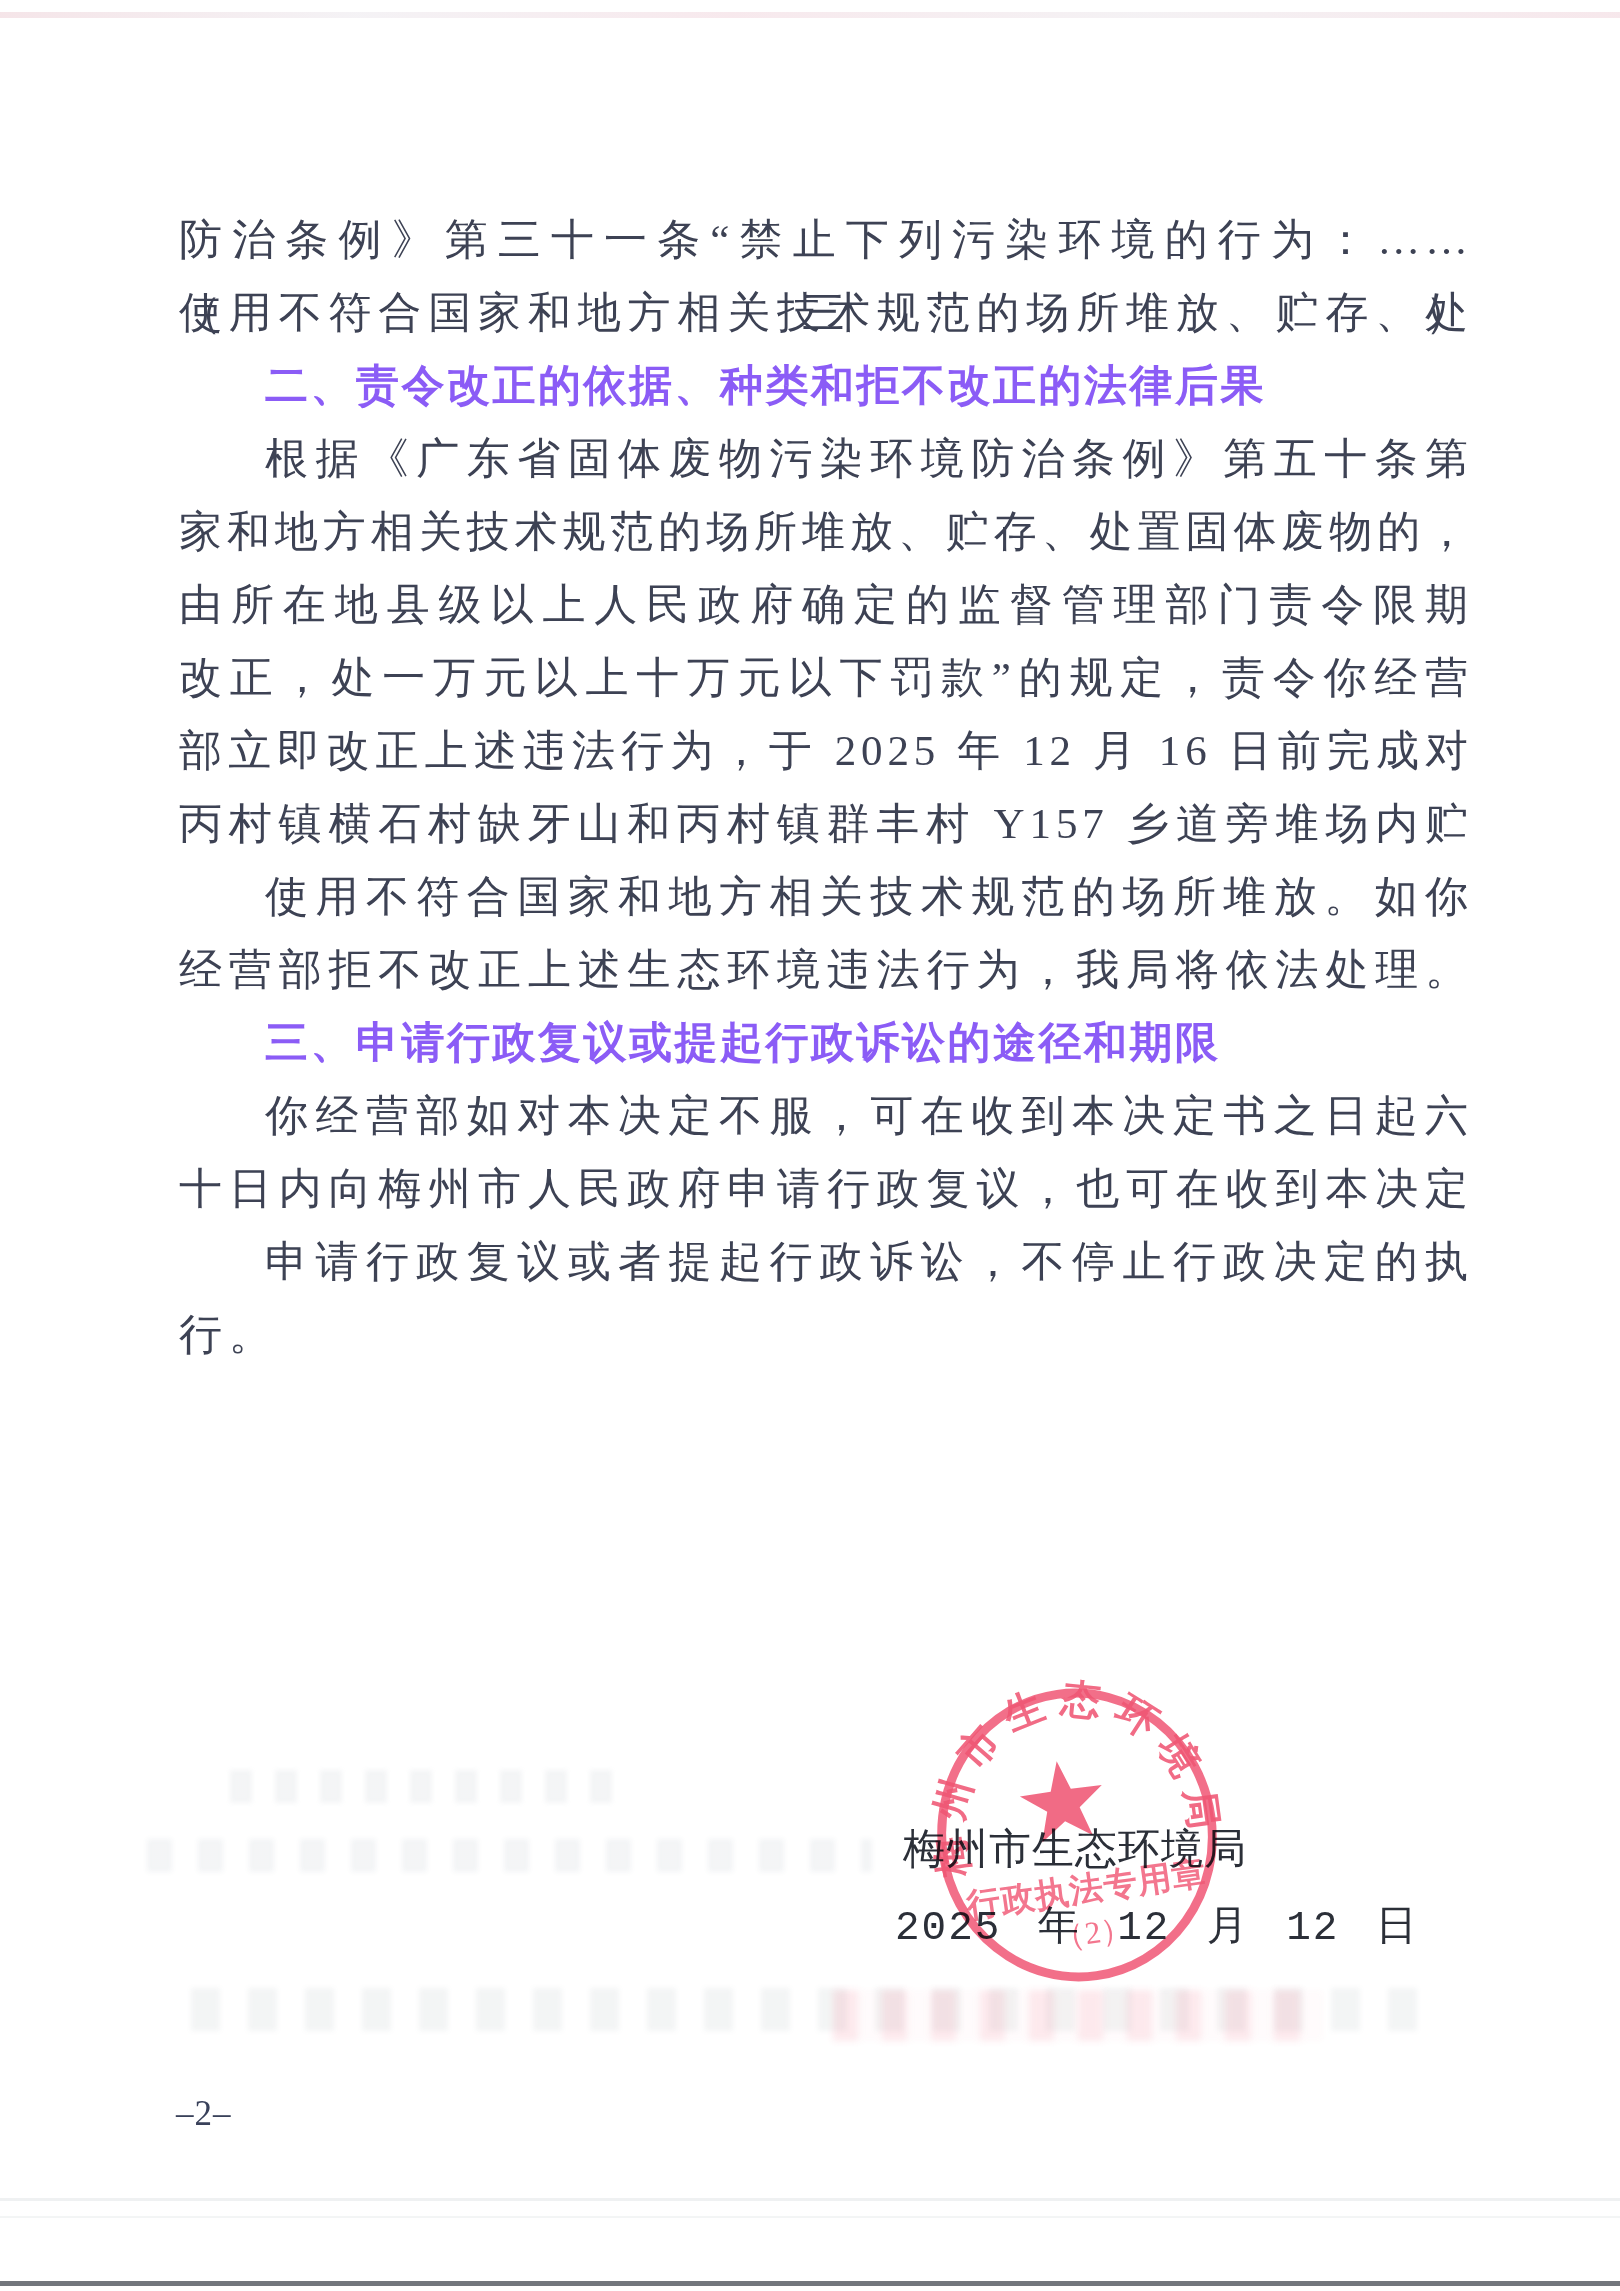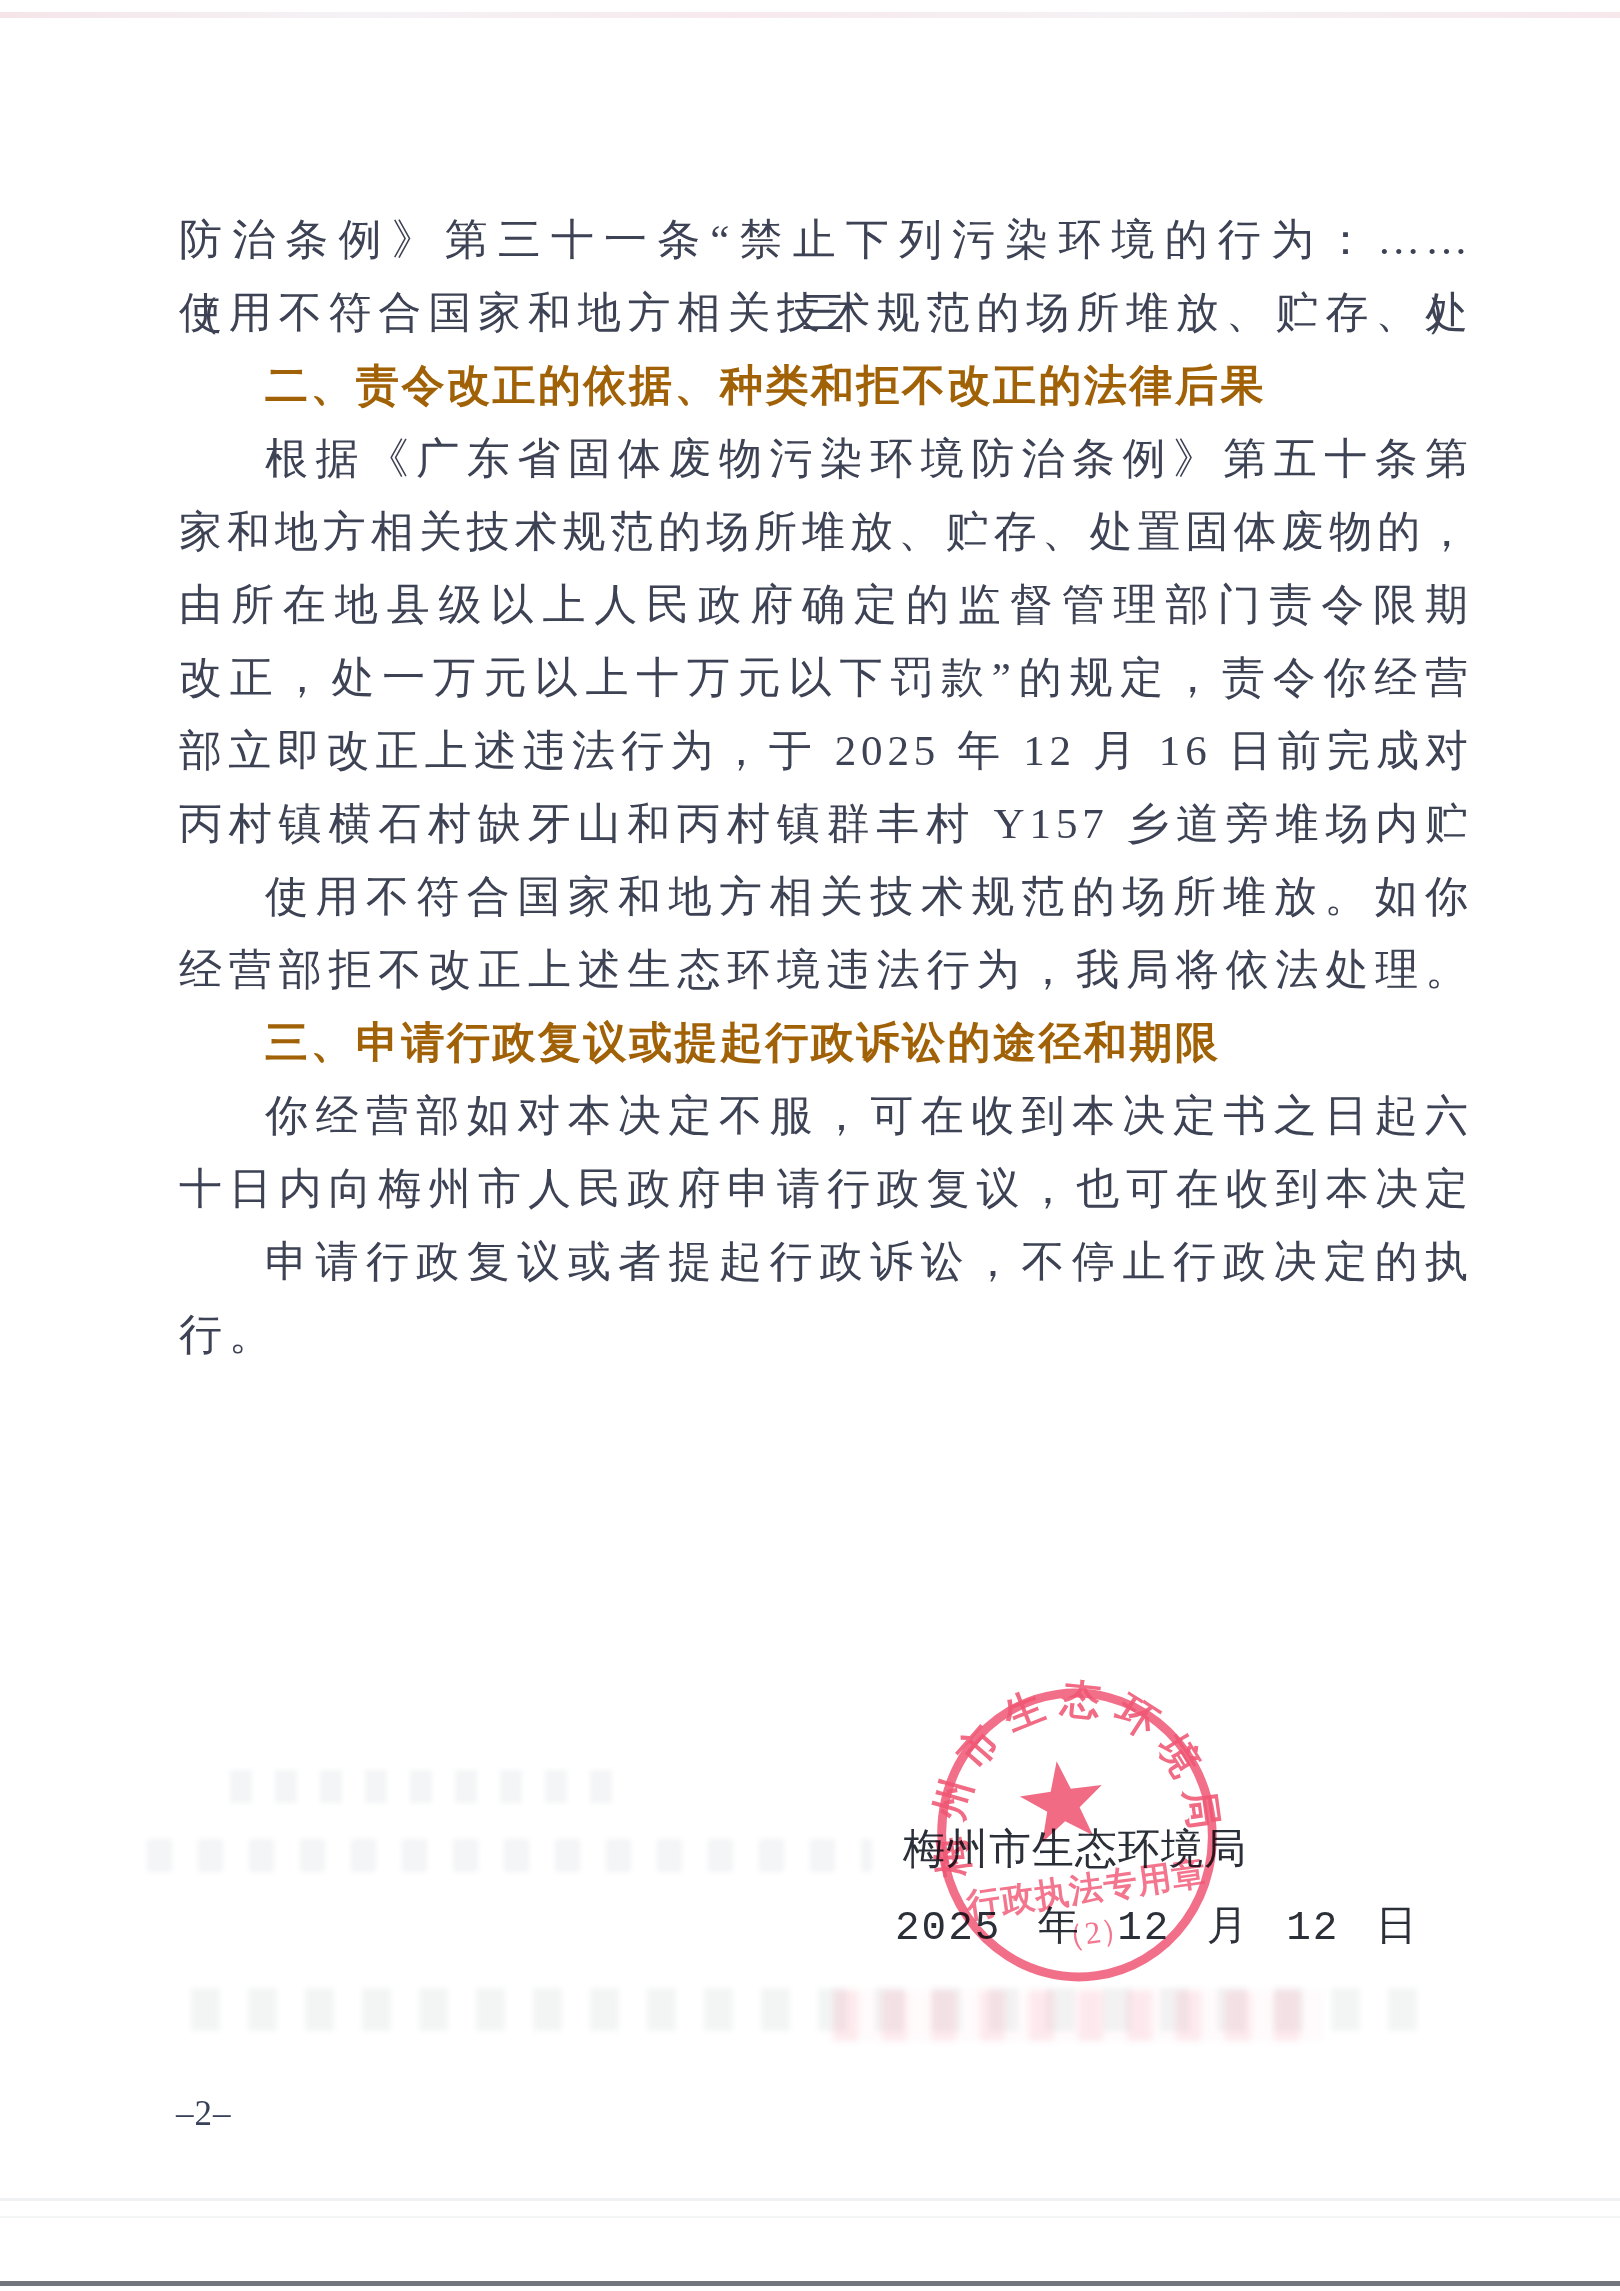--- a/index.html
+++ b/index.html
@@ -36,21 +36,21 @@
   .textblock{
     position:absolute;left:167px;top:203px;width:1294px;
     color:#3d4254;
     font-size:43px;line-height:73px;margin-left:12px;
   }
   .ln{height:73px;white-space:nowrap;letter-spacing:6.7px;}
   .just{white-space:normal;text-align:justify;text-align-last:justify;letter-spacing:4.9px;}
   .ind{text-indent:2em;}
   .h{
     font-family:"Liberation Sans","DejaVu Sans",sans-serif;
-    font-weight:700;color:#a16207;
+    font-weight:700;color:#8b5cf6;
     font-size:43px;letter-spacing:2.5px;text-indent:2em;
     white-space:nowrap;text-align:left;text-align-last:left;
   }
 
   
   .sig-agency{
     position:absolute;left:903px;top:1821px;
     font-size:42px;color:#2b2f38;letter-spacing:1px;white-space:nowrap;
   }
   .sig-date{

